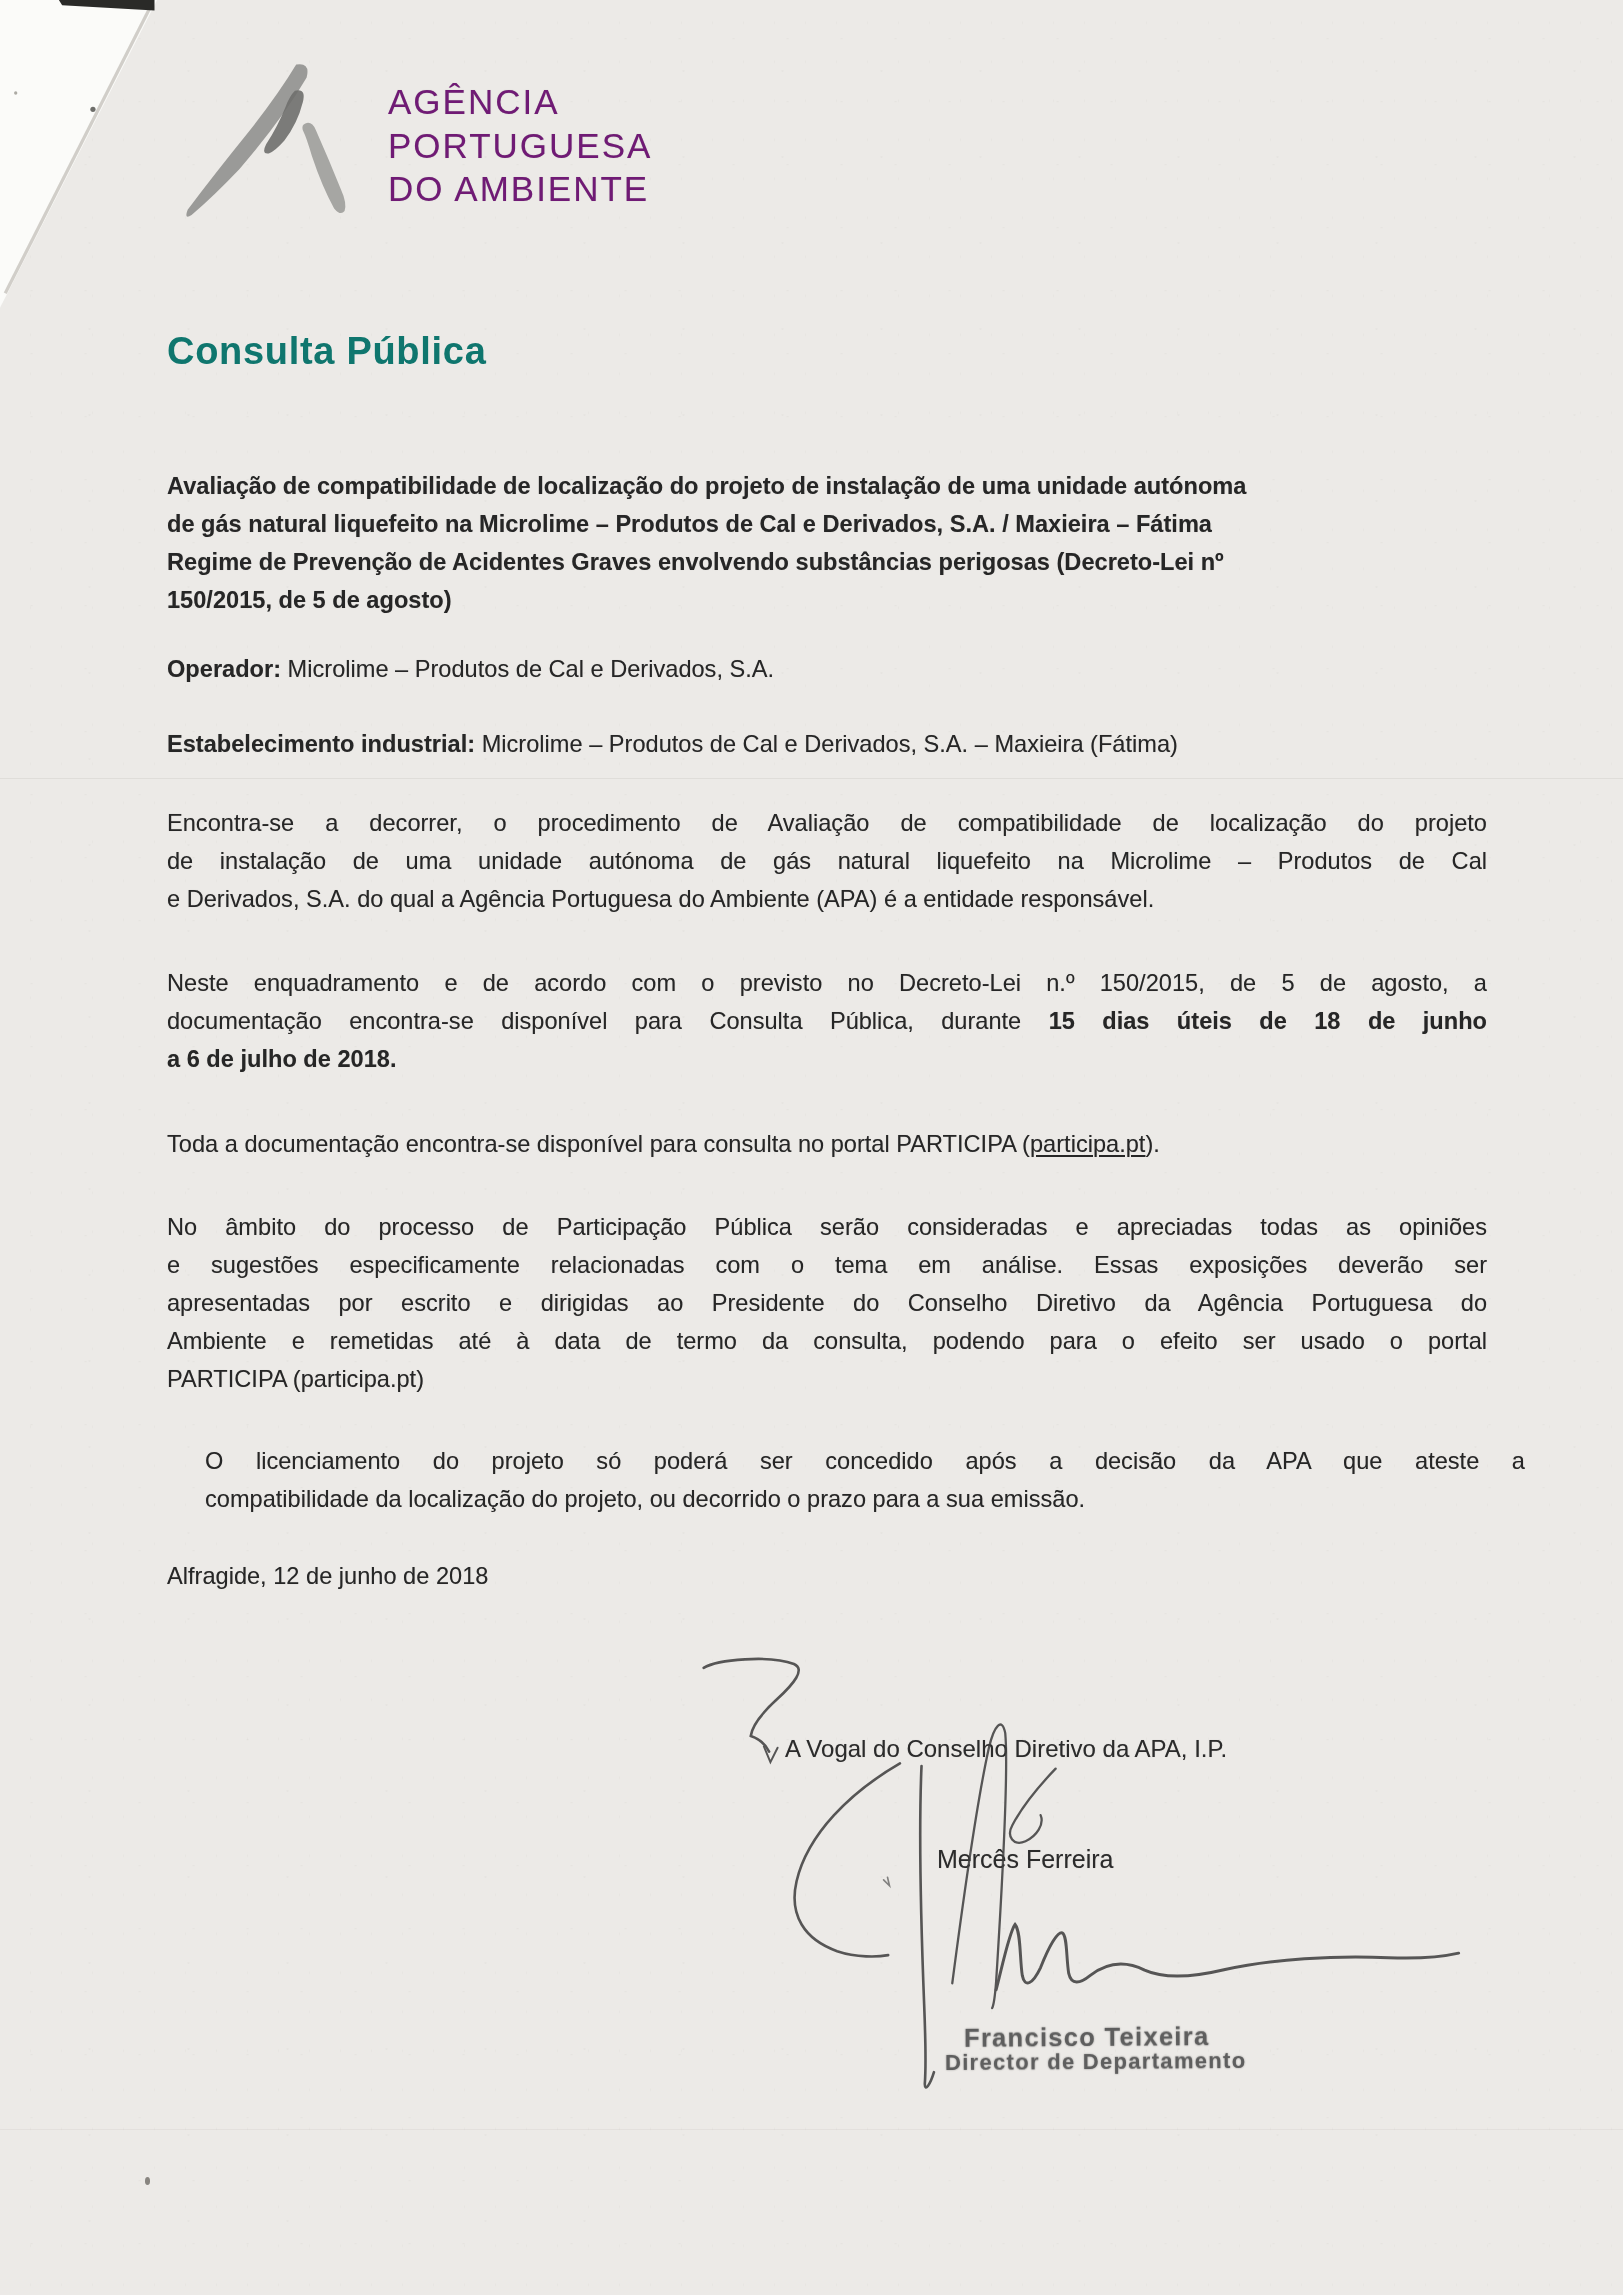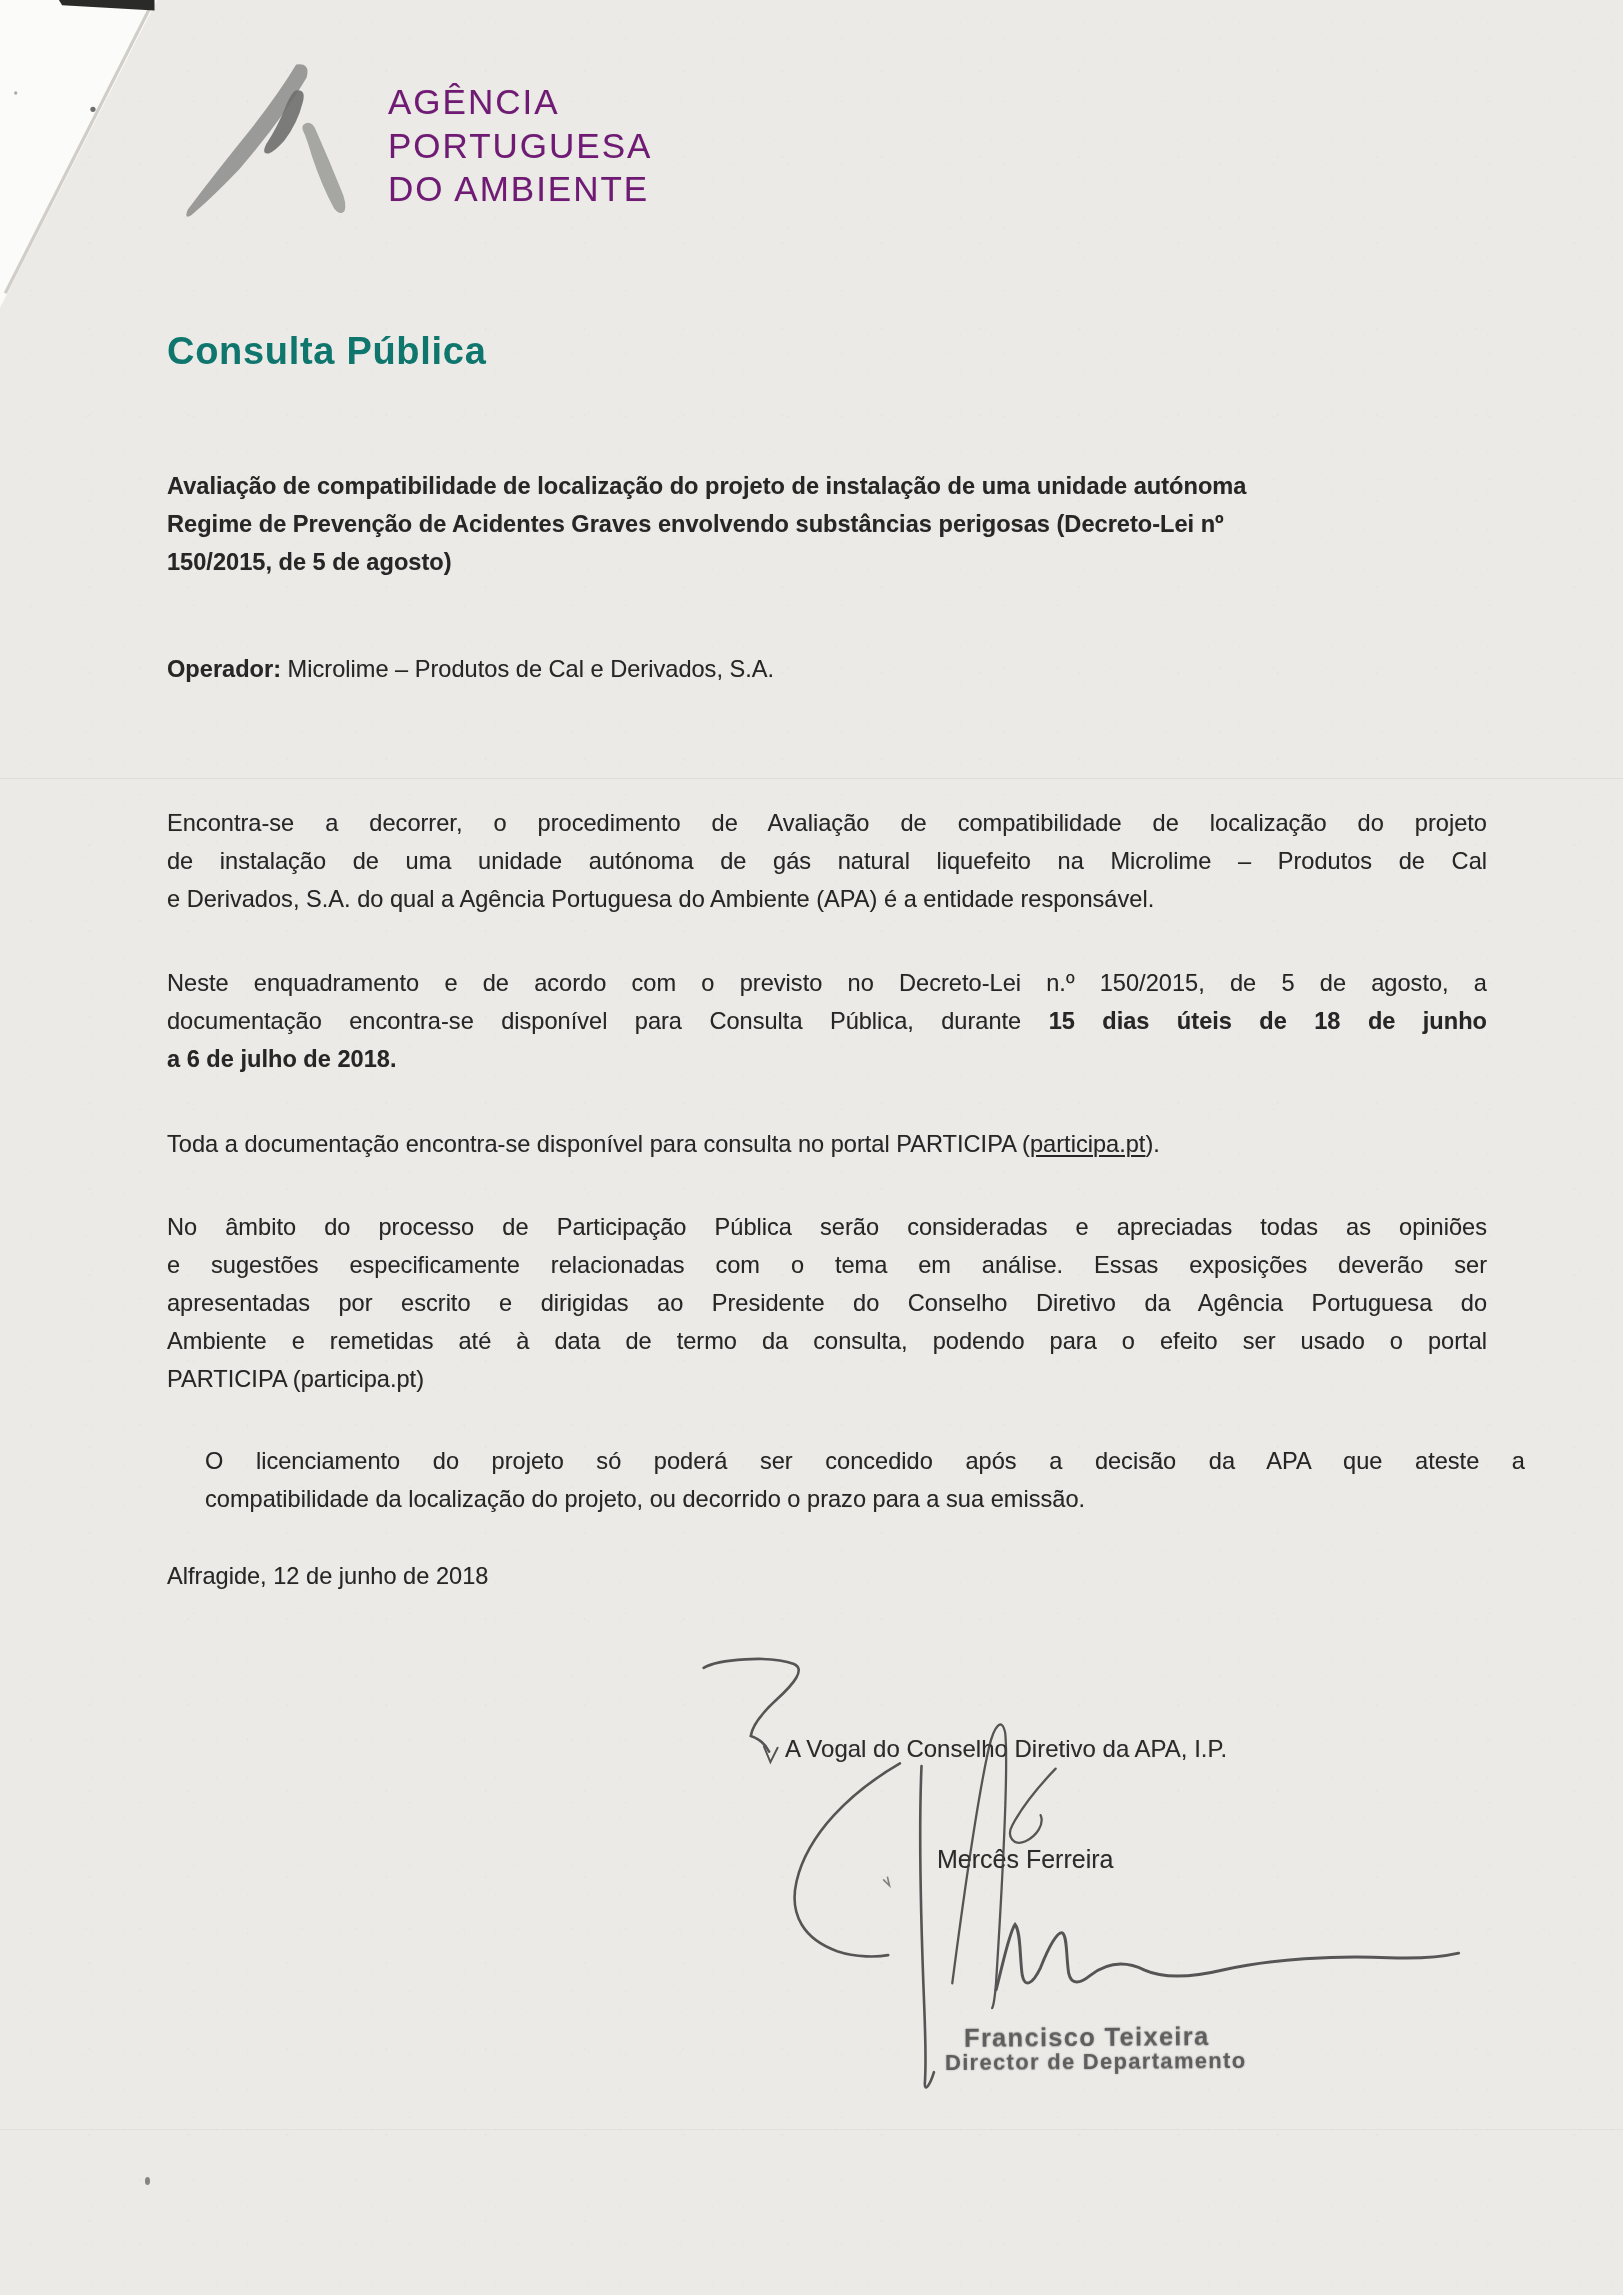--- a/index.html
+++ b/index.html
@@ -75,28 +75,32 @@
     <path d="M 196 100 Q 206 96 212 110 Q 232 155 250 200 Q 260 222 256 234 Q 250 242 240 230 Q 222 198 206 150 Q 198 122 192 110 Q 190 102 196 100 Z" fill="#9a9a97" opacity=".85"></path>
   </svg>
   <div class="logoline" style="top:84px;">AGÊNCIA</div>
   <div class="logoline" style="top:128px;">PORTUGUESA</div>
   <div class="logoline" style="top:171px;">DO AMBIENTE</div>
 
   <div class="doctitle">Consulta Pública</div>
 
   <div class="tblock bold-block" style="top:459px;margin-top:8px;">
       <div class="tline"><span>Avaliação de compatibilidade de localização do projeto de instalação de uma unidade autónoma</span></div>
+      <div class="tline"><span>de gás natural liquefeito na Microlime – Produtos de Cal e Derivados, S.A. / Maxieira – Fátima</span></div>
       <div class="tline"><span>Regime de Prevenção de Acidentes Graves envolvendo substâncias perigosas (Decreto-Lei nº</span></div>
       <div class="tline tlast"><span>150/2015, de 5 de agosto)</span></div>
     </div>
 
   <div class="tblock" style="top:650px;">
       <div class="tline tlast"><span class="b">Operador:</span><span> Microlime – Produtos de Cal e Derivados, S.A.</span></div>
     </div>
 
+  <div class="tblock" style="top:725px;">
+      <div class="tline tlast"><span class="b">Estabelecimento industrial:</span><span> Microlime – Produtos de Cal e Derivados, S.A. – Maxieira (Fátima)</span></div>
+    </div>
 
   <div class="tblock just" style="top:804px;">
       <div class="tline"><span>Encontra-se a decorrer, o procedimento de Avaliação de compatibilidade de localização do projeto</span></div>
       <div class="tline"><span>de instalação de uma unidade autónoma de gás natural liquefeito na Microlime – Produtos de Cal</span></div>
       <div class="tline tlast"><span>e Derivados, S.A. do qual a Agência Portuguesa do Ambiente (APA) é a entidade responsável.</span></div>
     </div>
 
   <div class="tblock just" style="top:964px;">
       <div class="tline"><span>Neste enquadramento e de acordo com o previsto no Decreto-Lei n.º 150/2015, de 5 de agosto, a</span></div>
       <div class="tline"><span>documentação encontra-se disponível para Consulta Pública, durante </span><span class="b">15 dias úteis de 18 de junho</span></div>

